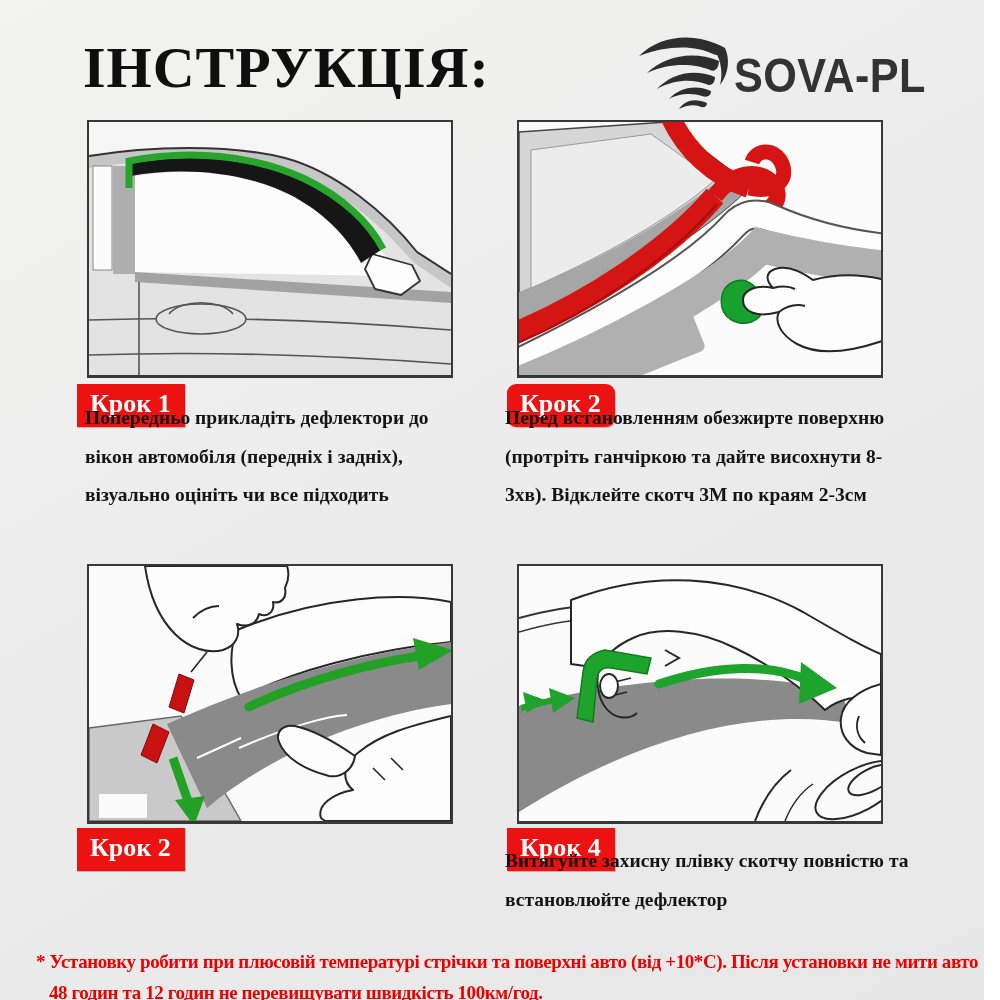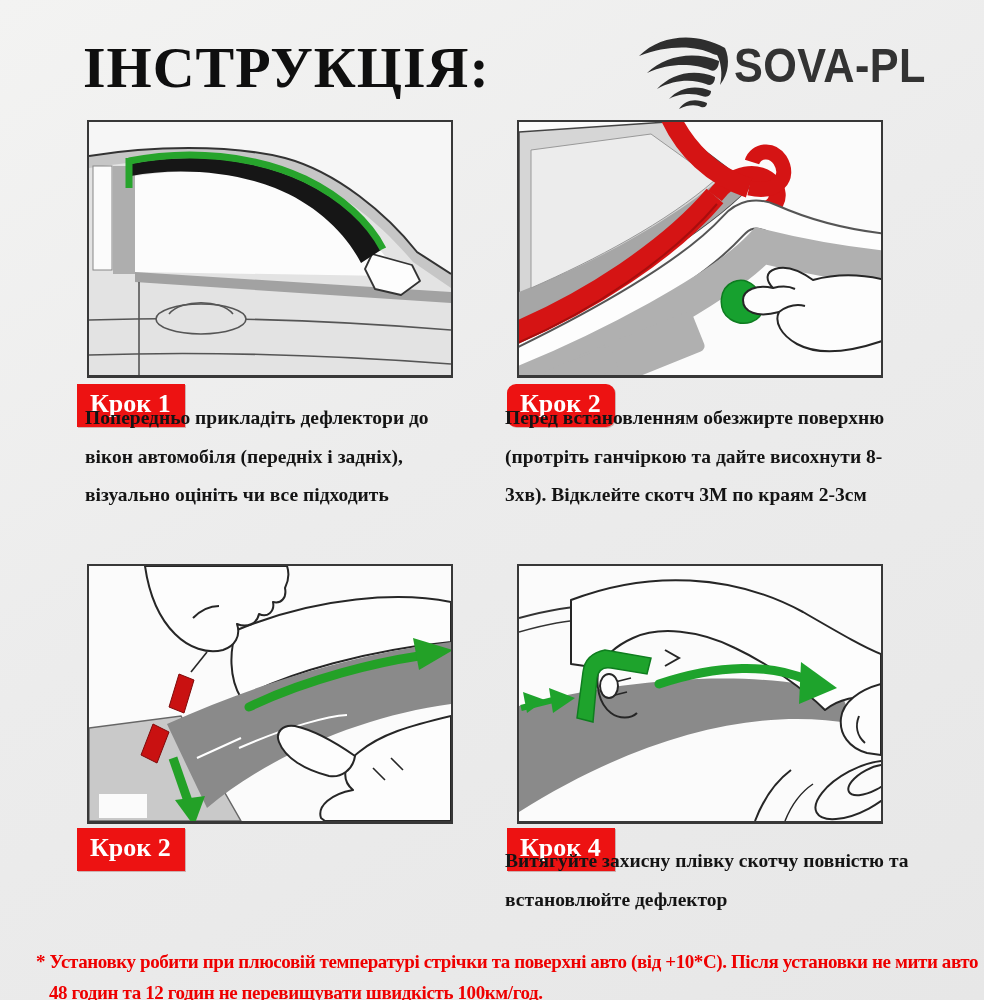--- a/index.html
+++ b/index.html
@@ -5,21 +5,21 @@
   html,body{margin:0;padding:0;}
   .page{
     position:relative;width:984px;height:1000px;overflow:hidden;
     background:linear-gradient(150deg,#f3f3f2 0%,#ececec 45%,#e7e7e7 100%);
     font-family:"Liberation Serif", serif;
   }
   .title{
     position:absolute;left:83px;top:34px;margin:0;
     font-size:58px;font-weight:bold;color:#0f0f0f;letter-spacing:1px;
   }
-  .logo{position:absolute;left:630px;top:32px;display:flex;align-items:flex-start;}
+  .logo{position:absolute;left:630px;top:32px;display:flex;align-items:center;}
   .logo-wing{width:102px;height:80px;}
   .logo-text{
     font-family:"Liberation Sans", sans-serif;font-weight:bold;font-size:48px;
     color:#333;letter-spacing:0.5px;transform:scaleX(0.9);transform-origin:left center;
     margin-left:2px;margin-top:6px;
   }
   .panel{
     position:absolute;width:366px;box-sizing:border-box;background:#f7f7f7;
     border:2px solid #383838;border-bottom-width:3px;
   }

